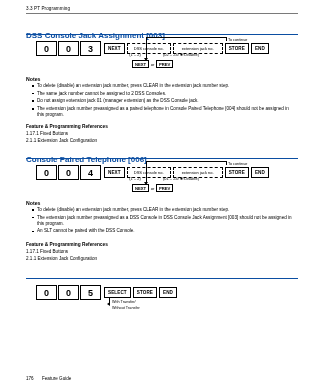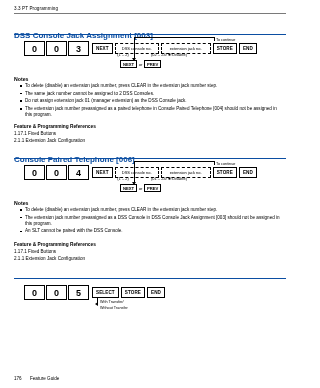--- a/index.html
+++ b/index.html
@@ -4,21 +4,21 @@
 <style>
   html,body{margin:0;padding:0;}
   body{
     width:300px;height:388px;
     background:#ffffff;
     font-family:"Liberation Sans", sans-serif;
     color:#000;
     overflow:hidden;
     position:relative;
   }
-  .page{position:relative;width:300px;height:388px;}
+  .page{position:relative;width:300px;height:388px;margin-left:12px;}
 
   
   .hdr{position:absolute;left:14px;top:6px;font-size:4.6px;color:#000;letter-spacing:.1px;}
   .hdr-rule{position:absolute;left:14px;top:13px;width:272px;height:1px;background:#7a7a7a;}
 
   h2.sect{
     position:absolute;left:14px;
     font-size:8px;color:#0b4ea2;font-weight:bold;letter-spacing:0px;
   }
   .sect-rule{position:absolute;left:14px;width:272px;height:1px;background:#0b4ea2;}

